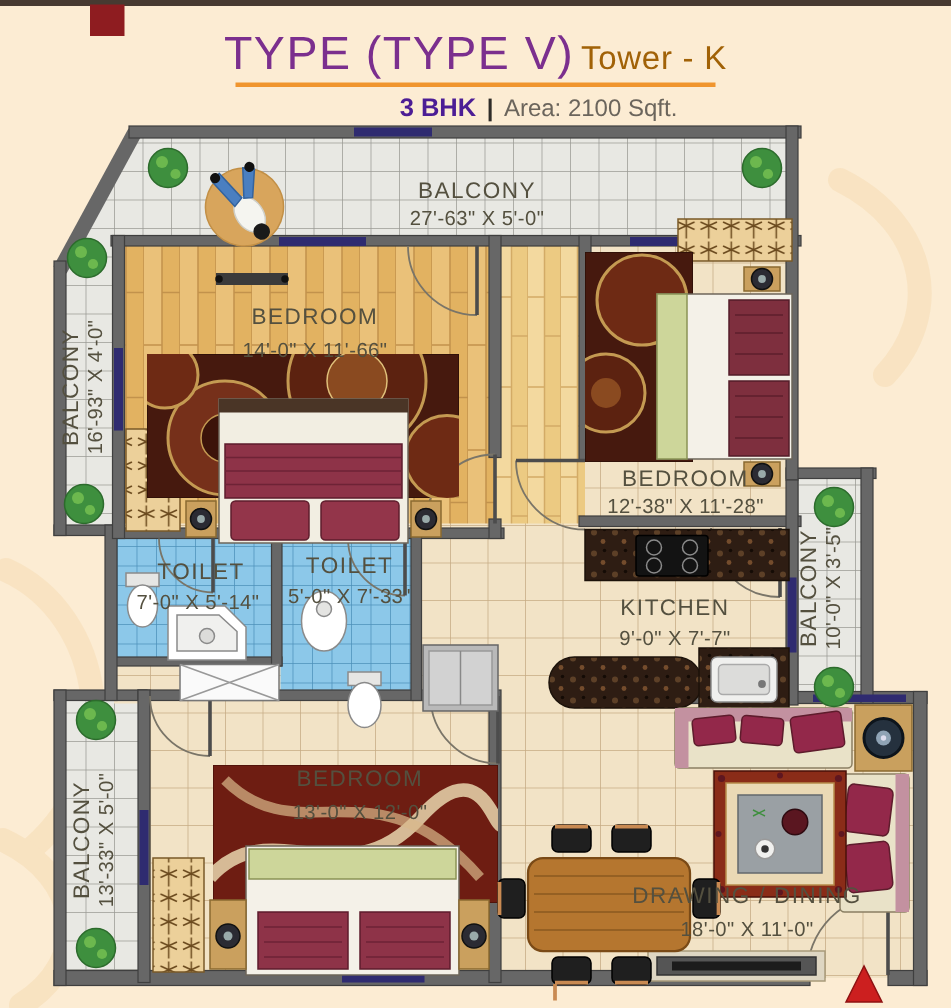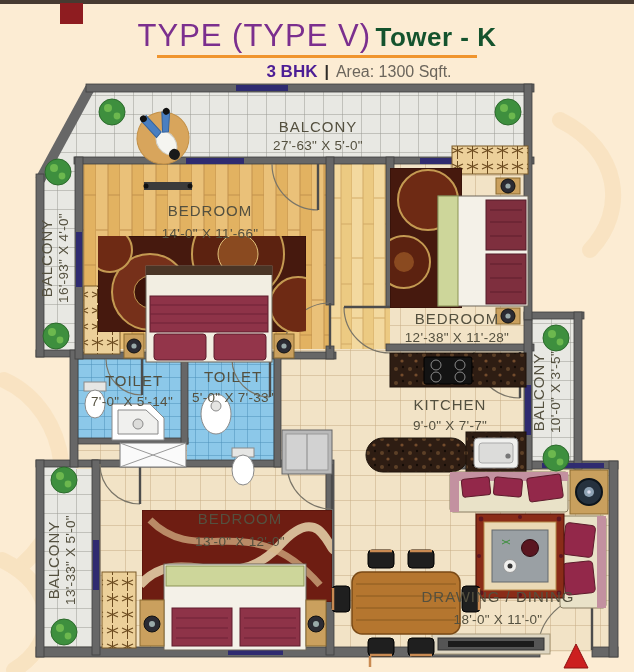--- a/index.html
+++ b/index.html
@@ -3,21 +3,21 @@
 <meta charset="utf-8">
 <style>
   html,body{margin:0;padding:0;background:#fcecd3;}
   .canvas{position:relative;width:634px;height:672px;background:#fcecd3;overflow:hidden;
           font-family:"Liberation Sans",sans-serif;}
   .topstrip{position:absolute;left:0;top:0;width:634px;height:4px;background:#473a31;}
   .logosq{position:absolute;left:60px;top:3px;width:23px;height:21px;background:#8e1c20;}
   .header{position:absolute;left:0;top:18px;width:634px;text-align:center;z-index:5;}
   .title-line{white-space:nowrap;}
   .title-main{font-size:31px;color:#7b2f8e;letter-spacing:1px;}
-  .title-tower{font-size:26px;color:#14532d;font-weight:bold;letter-spacing:.5px;}
+  .title-tower{font-size:22px;color:#a16207;font-weight:normal;letter-spacing:.5px;}
   .title-underline{width:320px;margin:1px auto 0 auto;border-bottom:3px solid #f0952e;}
   .subtitle{margin-top:4px;font-size:16px;color:#6b655c;transform:translateX(42px);}
   .subtitle .bhk{font-weight:bold;color:#4c1d95;font-size:17px;}
   .subtitle .sep{font-weight:bold;color:#2f2c28;margin:0 7px;}
   svg{position:absolute;left:0;top:0;}
   svg text{font-family:"Liberation Sans",sans-serif;}
   .rname{font-size:15px;fill:#54503f;letter-spacing:1px;}
   .rdims{font-size:13.5px;fill:#54503f;letter-spacing:.3px;}
 </style>
 </head>
@@ -27,21 +27,21 @@
   <div class="topstrip"></div>
   <div class="logosq"></div>
 
   <div class="header">
     <div class="title-line">
       <span class="title-main">TYPE (TYPE  V)</span>
       <span class="title-tower">Tower - K</span>
     </div>
     <div class="title-underline"></div>
     <div class="subtitle">
-      <span class="bhk">3 BHK</span><span class="sep">|</span><span class="area">Area: 1300 Sqft.</span>
+      <span class="bhk">3 BHK</span><span class="sep">|</span><span class="area">Area: 2100 Sqft.</span>
     </div>
   </div>
 
   <svg width="634" height="672" viewBox="0 0 634 672">
     <defs>
       <pattern id="tileGray" width="19" height="19" patternUnits="userSpaceOnUse">
         <rect width="19" height="19" fill="#e8e8e3"></rect>
         <path d="M19 0H0V19" fill="none" stroke="#9a9a94" stroke-width="1"></path>
       </pattern>
       <pattern id="tileCream" width="25" height="25" patternUnits="userSpaceOnUse">

